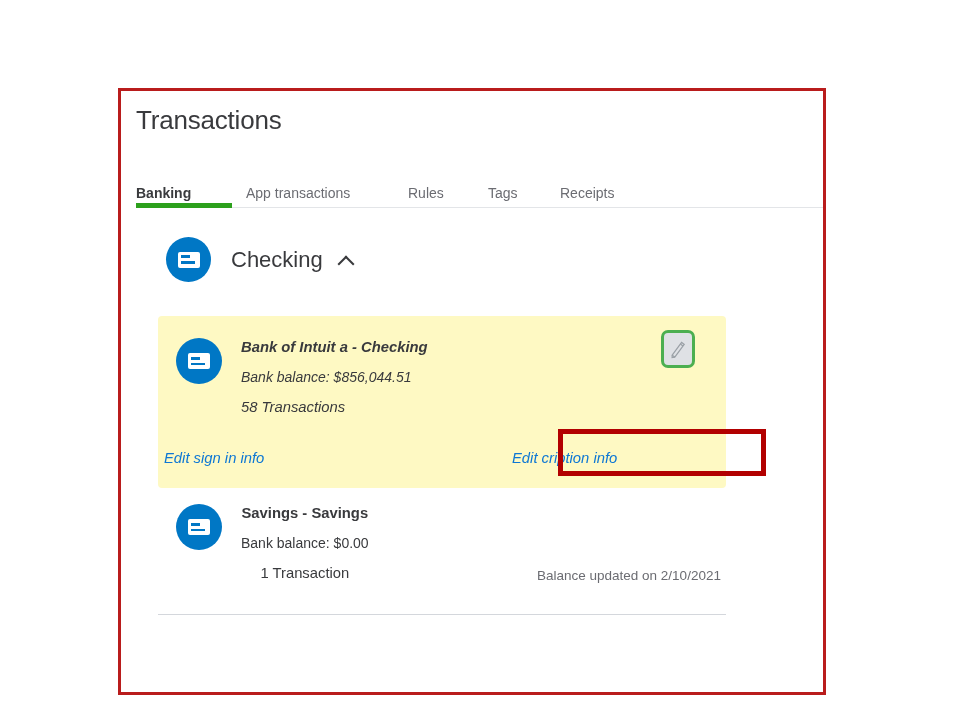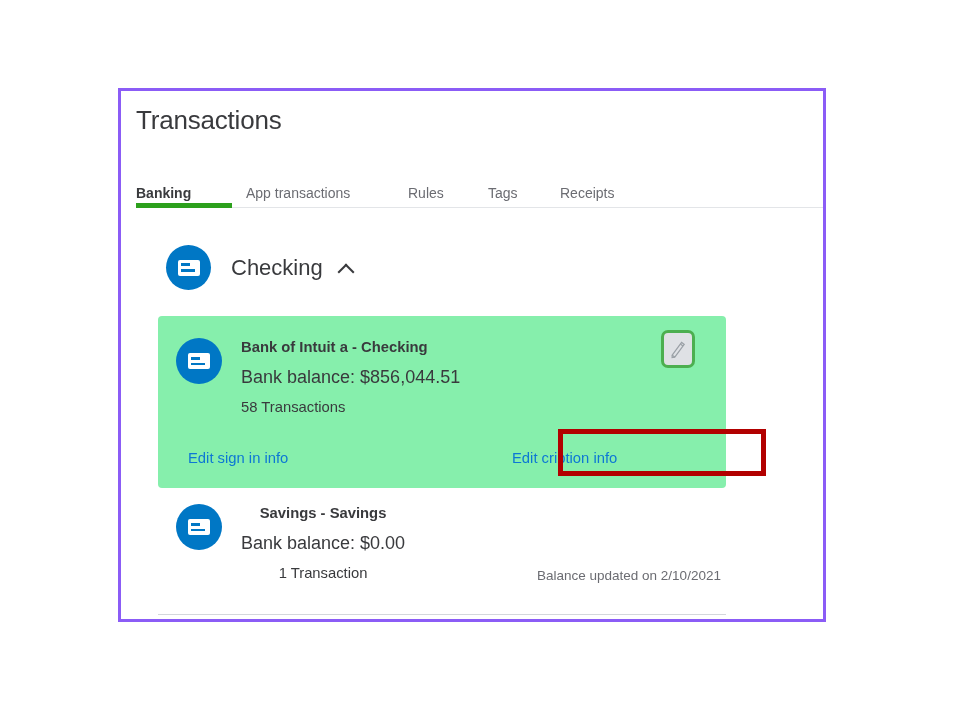--- a/index.html
+++ b/index.html
@@ -18,22 +18,22 @@
     height: 720px;
     background: #ffffff;
   }
 
   
   .window-frame {
     position: absolute;
     left: 118px;
     top: 88px;
     width: 708px;
-    height: 534px;
-    border: 3px solid #8b5cf6;
+    height: 607px;
+    border: 3px solid #b91c1c;
     background: #ffffff;
     box-sizing: border-box;
     overflow: hidden;
   }
 
   
   .page-title {
     position: absolute;
     left: 15px;
     top: 14px;
@@ -77,21 +77,21 @@
     top: 112px;
     width: 96px;
     height: 5px;
     background: #2ca01c;
   }
 
   
   .group-header {
     position: absolute;
     left: 45px;
-    top: 154px;
+    top: 146px;
     display: flex;
     align-items: center;
   }
   .group-title {
     font-size: 22px;
     color: #393a3d;
     margin-left: 20px;
     white-space: nowrap;
   }
   .chevron {
@@ -160,42 +160,43 @@
     height: 309px;
     background: #ffffff;
   }
 
   .account-card {
     position: absolute;
     left: 0;
     top: 0;
     width: 568px;
     height: 172px;
-    background: #86efac;
+    background: #fef9c3;
     border-radius: 4px;
+    font-style: italic;
   }
 
   .account-row {
     position: absolute;
     display: flex;
     align-items: flex-start;
   }
   .row-a { left: 18px; top: 22px; }
   .row-b { left: 18px; top: 188px; text-align: center; }
 
   .acct-text { margin-left: 19px; }
   .acct-name {
     font-size: 14.8px;
     color: #393a3d;
     font-weight: bold;
     white-space: nowrap;
     line-height: 19px;
   }
   .acct-balance {
-    font-size: 18px;
+    font-size: 14px;
     color: #393a3d;
     white-space: nowrap;
     margin-top: 11px;
     line-height: 19px;
   }
   .acct-count {
     font-size: 14.8px;
     color: #393a3d;
     white-space: nowrap;
     margin-top: 11px;
@@ -230,21 +231,21 @@
   .pencil-button svg { display: block; }
 
   
   .link {
     position: absolute;
     font-size: 14.8px;
     color: #0d77d4;
     white-space: nowrap;
     cursor: pointer;
   }
-  .link-signin { left: 30px; top: 134px; }
+  .link-signin { left: 6px; top: 134px; }
   .link-account { left: 354px; top: 134px; }
 
   
   .red-box {
     position: absolute;
     left: 400px;
     top: 113px;
     width: 208px;
     height: 47px;
     border: 5px solid #b20000;

